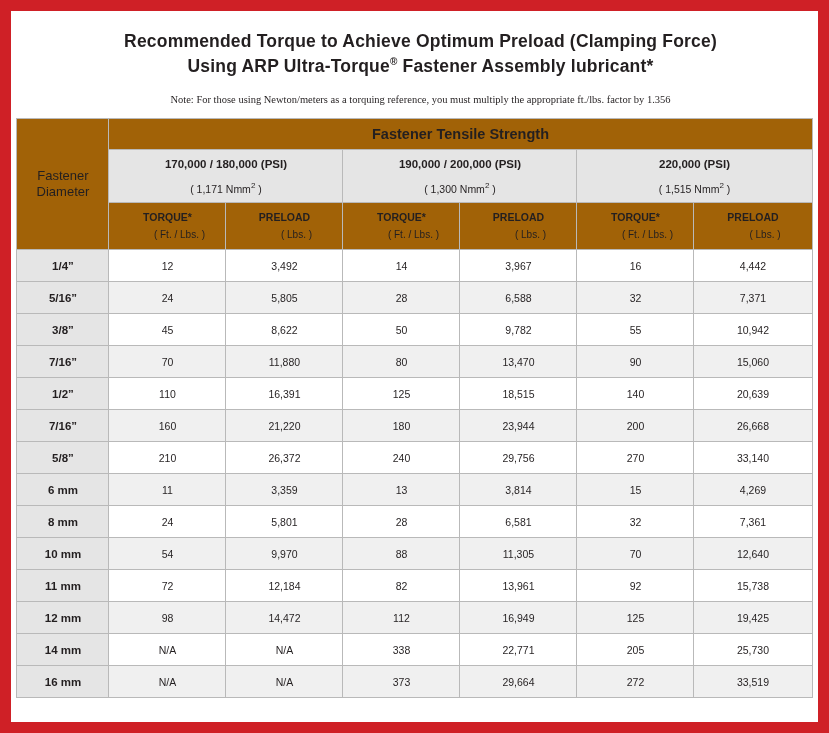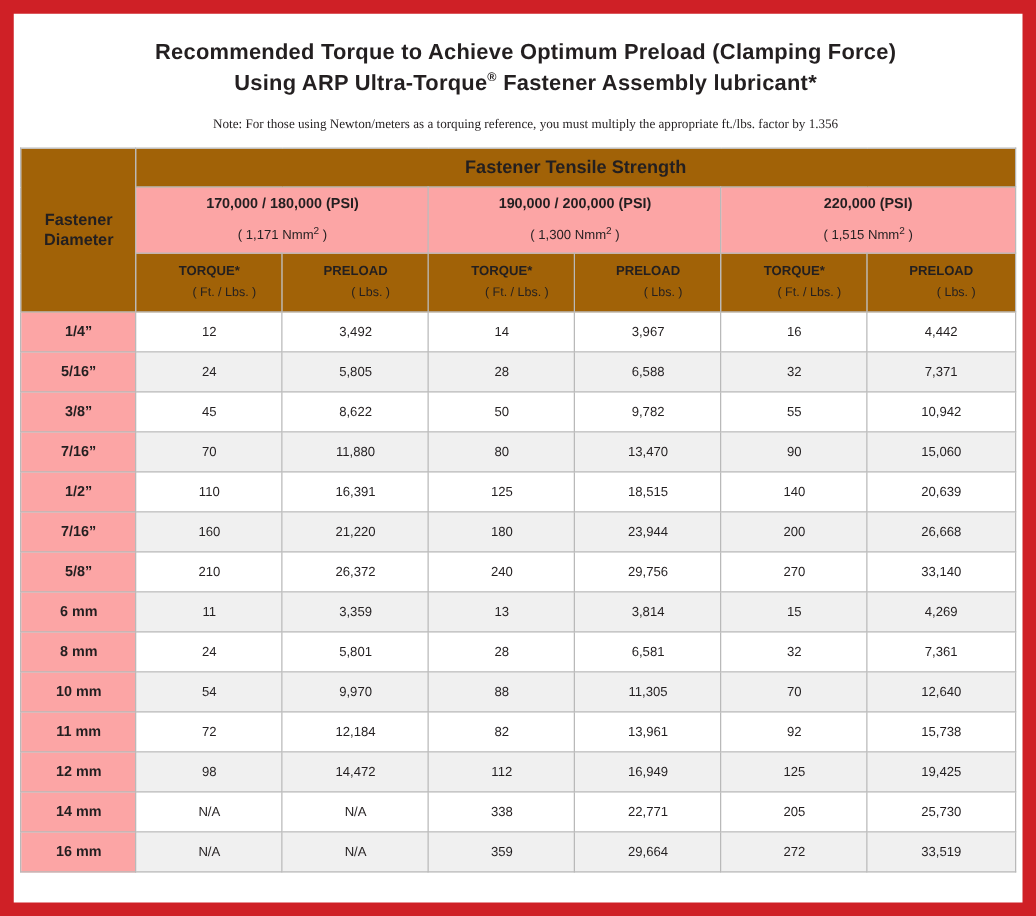--- a/index.html
+++ b/index.html
@@ -55,21 +55,21 @@
     border: 1px solid #b9b9b9;
     padding: 0;
     text-align: center;
     vertical-align: middle;
     color: #231f20;
   }
   .hdr-gray {
     background: #a16207;
   }
   .hdr-light {
-    background: #fca5a5;
+    background: #e5e5e5;
   }
   .cell-white {
     background: #ffffff;
   }
   .cell-alt {
     background: #f0f0f0;
   }
   .tensile-title {
     font-size: 14.5px;
     font-weight: bold;
@@ -87,21 +87,21 @@
     font-weight: normal;
     font-size: 10.5px;
     margin-top: 9px;
   }
   .psi-cell .sup2 {
     font-size: 8px;
     vertical-align: super;
   }
   .diam-head {
     font-size: 13px;
-    font-weight: bold;
+    font-weight: normal;
     line-height: 1.3;
   }
   .sub-head {
     font-size: 10.5px;
     font-weight: bold;
     height: 46px;
     line-height: 1.25;
   }
   .sub-head .unit {
     display: block;
@@ -312,21 +312,21 @@
         <td class="cell-white data-cell">N/A</td>
         <td class="cell-white data-cell">338</td>
         <td class="cell-white data-cell">22,771</td>
         <td class="cell-white data-cell">205</td>
         <td class="cell-white data-cell">25,730</td>
       </tr>
       <tr>
         <td class="hdr-light row-label">16 mm</td>
         <td class="cell-alt data-cell">N/A</td>
         <td class="cell-alt data-cell">N/A</td>
-        <td class="cell-alt data-cell">359</td>
+        <td class="cell-alt data-cell">373</td>
         <td class="cell-alt data-cell">29,664</td>
         <td class="cell-alt data-cell">272</td>
         <td class="cell-alt data-cell">33,519</td>
       </tr>
     </tbody>
   </table>
 
 </div>
 
 </body></html>

